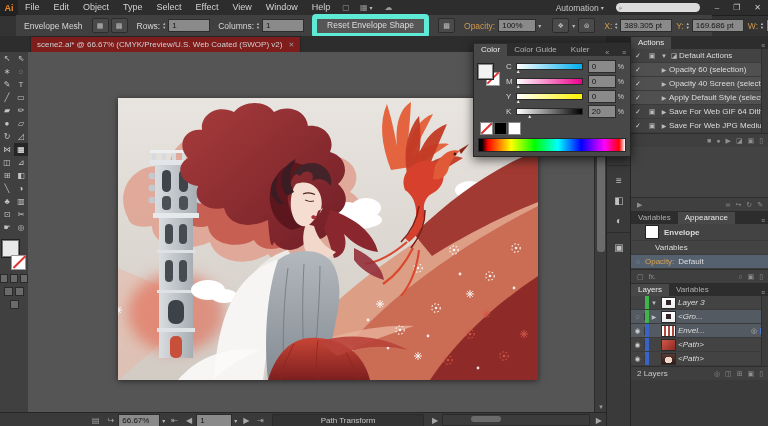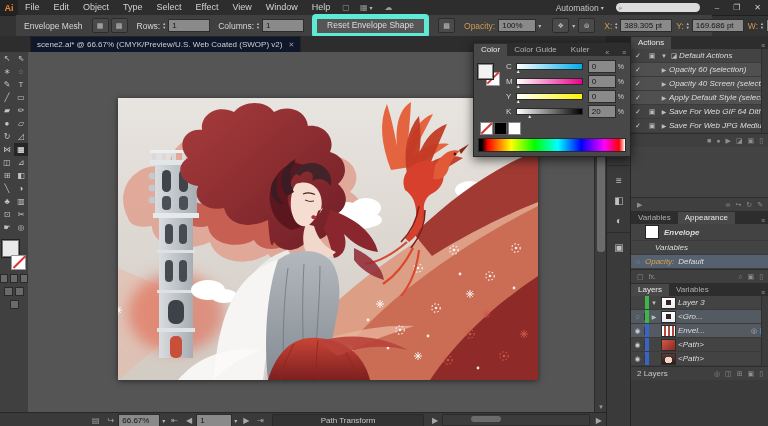--- a/index.html
+++ b/index.html
@@ -29,21 +29,21 @@
             color:#bdbdbd;font-size:7px;display:flex;align-items:center;justify-content:center;margin:0 1px;flex:none;}
   .stepper{display:flex;flex-direction:column;justify-content:center;margin:0 2px;flex:none;}
   .stepper span{font-size:4px;line-height:4px;color:#bbb;}
   .field{background:#8a8a8a;border:1px solid #2c2c2c;color:#161616;font-size:8px;height:11px;
          line-height:11px;padding:0 3px;white-space:nowrap;flex:none;}
   .btn{background:#565656;border:5px solid #5eead4;border-radius:4px;color:#dddddd;font-size:8.5px;
        height:14px;line-height:13px;padding:0 10px;white-space:nowrap;flex:none;}
   .caret{font-size:6px;color:#bbb;padding:0 2px;}
   
   #tabbar{left:0;top:36px;width:606px;height:16px;background:#2d2d2d;display:flex;align-items:flex-end;}
-  #doctab{margin-left:30px;height:15px;background:#0f172a;border:1px solid #232323;border-bottom:none;
+  #doctab{margin-left:30px;height:15px;background:#7f1d1d;border:1px solid #232323;border-bottom:none;
           display:flex;align-items:center;padding:0 6px;}
   #doctab .title{font-size:8px;color:#cfcfcf;white-space:nowrap;}
   #doctab .x{font-size:7px;color:#9a9a9a;margin-left:6px;}
   
   #toolbar{left:0;top:52px;width:28px;height:374px;background:#404040;border-right:1px solid #292929;}
   #tools{display:grid;grid-template-columns:14px 14px;}
   .tool{height:13px;display:flex;align-items:center;justify-content:center;font-size:8px;color:#c3c3c3;}
   .tool.active{background:#262626;color:#fff;}
   #fillstroke{position:relative;width:24px;height:30px;margin:6px auto 0;}
   #fill-swatch{position:absolute;left:0;top:0;width:15px;height:15px;background:#e9e9e9;border:1px solid #777;
@@ -73,21 +73,21 @@
   #dock-icons{left:606px;top:36px;width:24px;height:390px;background:#3a3a3a;border-left:1px solid #262626;}
   .dkicon{width:24px;height:20px;display:flex;align-items:center;justify-content:center;color:#c0c0c0;font-size:10px;}
   .dkicon.active{background:#262626;color:#fff;}
   .dksep{height:4px;border-top:1px solid #2c2c2c;margin-top:2px;}
   #panels{left:630px;top:36px;width:138px;height:390px;background:#3a3a3a;border-left:1px solid #262626;}
   .ptabs{height:13px;background:#2d2d2d;display:flex;align-items:flex-end;}
   .ptab{font-size:8px;color:#b0b0b0;line-height:12px;height:12px;padding:0 7px;white-space:nowrap;}
   .ptab.active{background:#484848;color:#e8e8e8;}
   .pmenu{margin-left:auto;font-size:7px;color:#9a9a9a;padding:0 4px;}
   .pbody{background:#434343;}
-  .prow{height:13px;display:flex;align-items:center;border-bottom:1px solid #3b3b3b;font-size:8px;color:#dcdcdc;font-style:italic;}
+  .prow{height:13px;display:flex;align-items:center;border-bottom:1px solid #3b3b3b;font-size:8px;color:#dcdcdc;}
   .prow.hl{background:#505050;}
   .cell{flex:none;display:flex;align-items:center;justify-content:center;}
   .c14{width:14px;} .c10{width:10px;}
   .chk{color:#d8d8d8;font-size:7px;} .dlg{color:#b9b9b9;font-size:7px;}
   .disc{color:#bdbdbd;font-size:6px;width:10px;text-align:center;}
   .rowlabel{white-space:nowrap;overflow:hidden;flex:1;}
   .pfooter{height:13px;background:#3f3f3f;border-top:1px solid #2e2e2e;display:flex;align-items:center;
            justify-content:flex-end;gap:5px;padding:0 6px;}
   .pfooter span{font-size:7px;color:#8f8f8f;}
   

